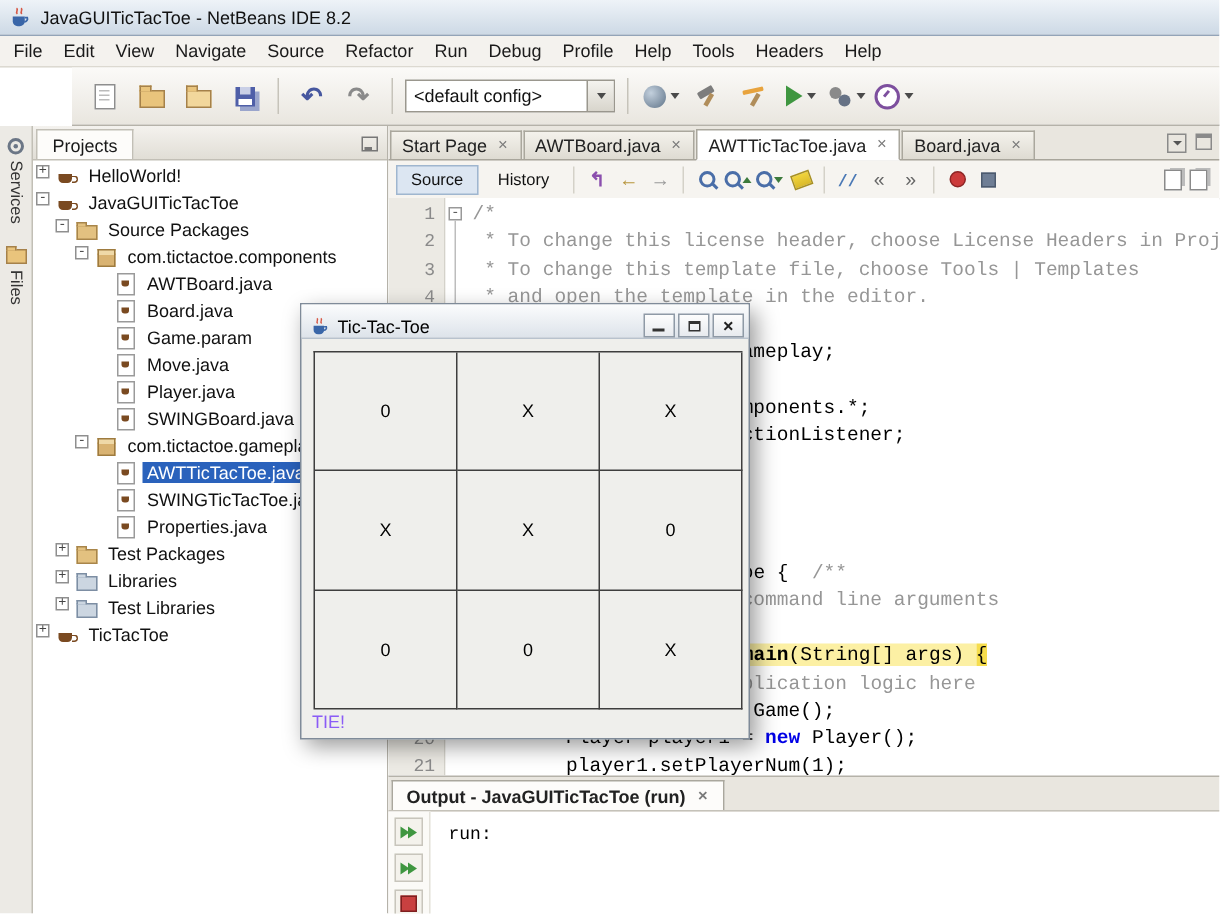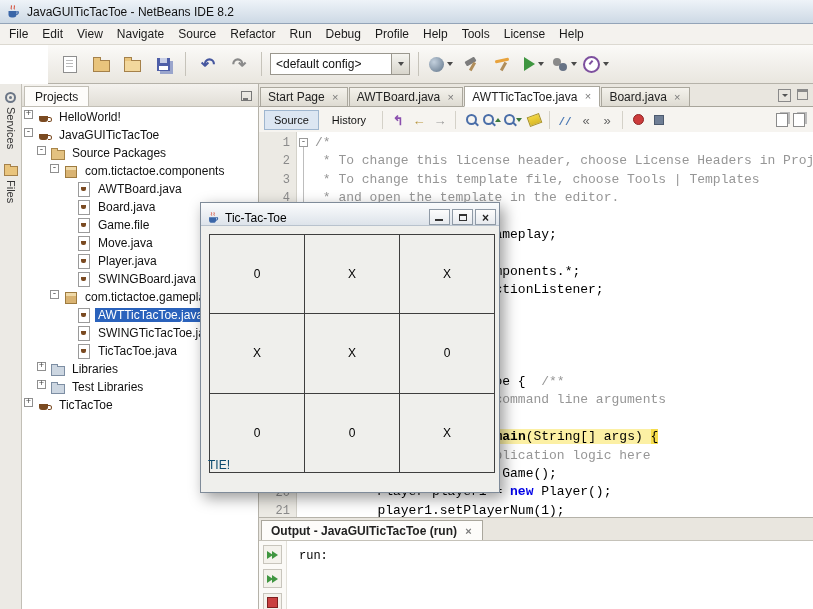--- a/index.html
+++ b/index.html
@@ -184,21 +184,21 @@
   .dlg-btn{width:21px;height:16px;box-sizing:border-box;border:1px solid #8f9aa6;margin-left:2px;
     background:linear-gradient(#fdfdfd,#e7eaee);display:flex;align-items:center;justify-content:center;position:relative;}
   .i-min{position:absolute;left:5px;bottom:3px;width:8px;height:2px;background:#333;}
   .i-max{width:8px;height:7px;box-sizing:border-box;border:1px solid #333;border-top-width:2px;}
   .i-close::before{content:"×";font-size:12px;font-weight:bold;color:#222;line-height:12px;}
   .ttt-grid{position:absolute;left:8px;top:31px;width:285px;height:238px;display:grid;
     grid-template-rows:repeat(3,1fr);grid-template-columns:repeat(3,1fr);
     border-top:1px solid #3e3e3e;border-left:1px solid #3e3e3e;}
   .ttt-cell{border-right:1px solid #3e3e3e;border-bottom:1px solid #3e3e3e;
     display:flex;align-items:center;justify-content:center;font-size:12px;color:#000;}
-  .ttt-status{position:absolute;left:7px;bottom:20px;font-size:12px;color:#0c4a6e;}
+  .ttt-status{position:absolute;left:7px;bottom:4px;font-size:12px;color:#8b5cf6;}
 </style>
 </head>
 <body>
 
 <svg width="0" height="0" style="position:absolute">
   <defs>
     <symbol id="cup" viewBox="0 0 16 16">
       <path d="M3.5 7h8v3.2a3.3 3.3 0 0 1-3.3 3.3H6.8A3.3 3.3 0 0 1 3.5 10.2z" fill="#3a66a8"></path>
       <path d="M11.5 7.8h1.7a2 2 0 0 1-2 2.7" fill="none" stroke="#3a66a8" stroke-width="1.2"></path>
       <path d="M6 1.5c1.8 1.2-1.2 2.3.6 3.8" stroke="#d65745" stroke-width="1.1" fill="none"></path>
@@ -231,21 +231,21 @@
     <span class="menu-item">Run</span>
 
     <span class="menu-item">Debug</span>
 
     <span class="menu-item">Profile</span>
 
     <span class="menu-item">Help</span>
 
     <span class="menu-item">Tools</span>
 
-    <span class="menu-item">License</span>
+    <span class="menu-item">Headers</span>
 
     <span class="menu-item">Help</span>
   </div>
 
 <div class="toolbar">
   <div class="tbtn">
       <span class="ic-page"></span>
     </div>
   <div class="tbtn">
       <span class="ic-folder"></span>
@@ -354,21 +354,21 @@
         <span class="indent" style="width: 41px;"></span>
         <span class="toggle no-toggle"></span>
         <span class="ticon icon-java"></span>
         <span class="tlabel">Board.java</span>
       </div>
 
       <div class="tree-row">
         <span class="indent" style="width: 41px;"></span>
         <span class="toggle no-toggle"></span>
         <span class="ticon icon-java"></span>
-        <span class="tlabel">Game.file</span>
+        <span class="tlabel">Game.param</span>
       </div>
 
       <div class="tree-row">
         <span class="indent" style="width: 41px;"></span>
         <span class="toggle no-toggle"></span>
         <span class="ticon icon-java"></span>
         <span class="tlabel">Move.java</span>
       </div>
 
       <div class="tree-row">
@@ -403,23 +403,29 @@
         <span class="indent" style="width: 41px;"></span>
         <span class="toggle no-toggle"></span>
         <span class="ticon icon-java"></span>
         <span class="tlabel">SWINGTicTacToe.java</span>
       </div>
 
       <div class="tree-row">
         <span class="indent" style="width: 41px;"></span>
         <span class="toggle no-toggle"></span>
         <span class="ticon icon-java"></span>
-        <span class="tlabel">TicTacToe.java</span>
-      </div>
-
+        <span class="tlabel">Properties.java</span>
+      </div>
+
+      <div class="tree-row">
+        <span class="indent" style="width: 15px;"></span>
+        <span class="toggle plus"></span>
+        <span class="ticon icon-srcfolder"></span>
+        <span class="tlabel">Test Packages</span>
+      </div>
 
       <div class="tree-row">
         <span class="indent" style="width: 15px;"></span>
         <span class="toggle plus"></span>
         <span class="ticon icon-libfolder"></span>
         <span class="tlabel">Libraries</span>
       </div>
 
       <div class="tree-row">
         <span class="indent" style="width: 15px;"></span>

